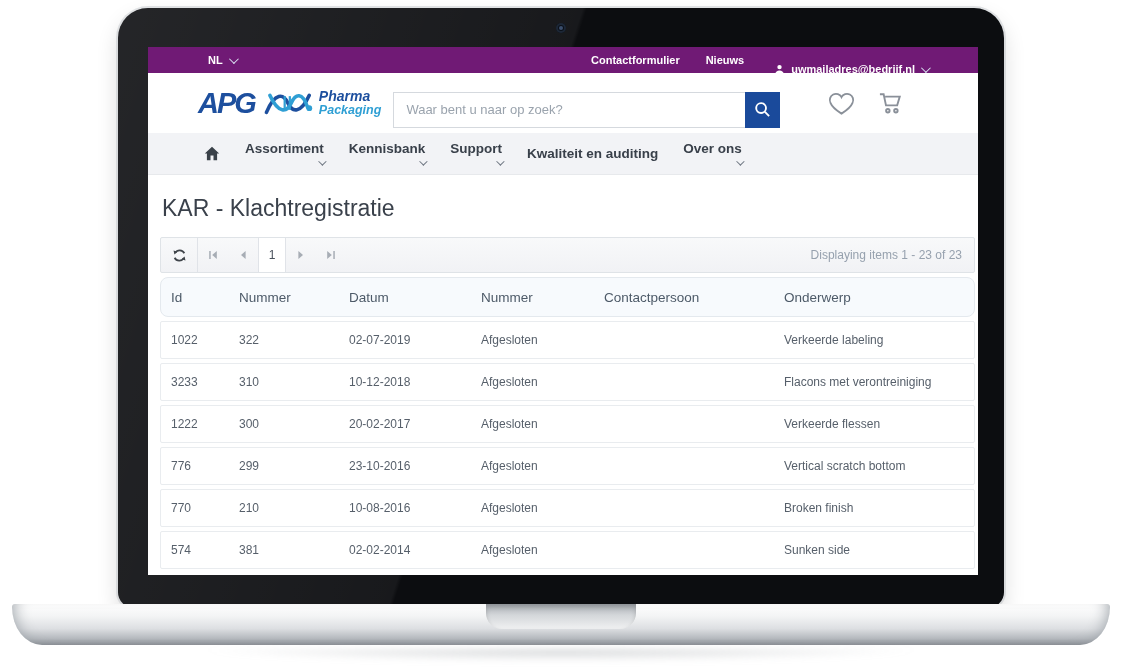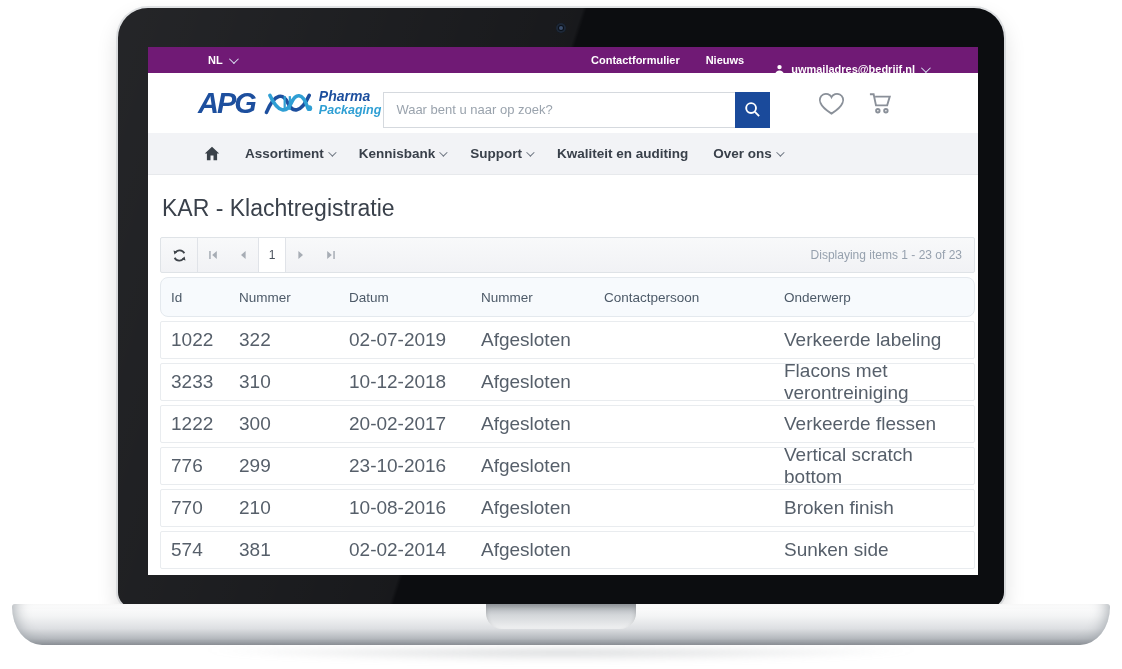--- a/index.html
+++ b/index.html
@@ -43,55 +43,55 @@
           transform:rotate(45deg) translateY(-2px); display:inline-block; }
   .chev.white { color:#d7e0f0; }
   .chev.gray { color:#6d7681; width:6px; height:6px; }
 
   .siteheader { height:60px; display:flex; align-items:center; padding:0 50px 0 50px; background:#fff; }
   .logo { display:flex; align-items:center; gap:6px; cursor:pointer; }
   .logo-apg { font-size:29px; font-weight:bold; font-style:italic; color:#1d4f9e; letter-spacing:-2px; line-height:1; }
   .logo-text { font-style:italic; font-weight:bold; line-height:1.05; }
   .logo-l1 { color:#1d4f9e; font-size:14px; }
   .logo-l2 { color:#2f9fd4; font-size:12.5px; }
-  .search { display:flex; margin-left:2px; height:23px; }
+  .search { display:flex; margin-left:12px; height:23px; }
   .search input { width:352px; height:36px; border:1px solid #d5d9de; border-right:none;
                   padding:0 12px; font-size:13px; color:#333; outline:none;
                   font-family:"Liberation Sans", sans-serif; }
   .search input::placeholder { color:#9aa3ad; }
   .search-btn { width:35px; height:36px; background:#1a4a9b; border:none; display:flex;
                 align-items:center; justify-content:center; cursor:pointer; }
   .hicon { margin-left:48px; cursor:pointer; display:flex; }
   .hicon.cart { margin-left:22px; }
 
   .mainnav { height:42px; background:#f2f3f6; border-bottom:1px solid #e7e9ec; display:flex;
              align-items:center; gap:25px; padding:0 50px 0 56px; font-size:13.5px;
              font-weight:bold; color:#39404a; }
-  .nav-item { display:flex; align-items:center; gap:4px; cursor:pointer; }
+  .nav-item { display:flex; align-items:flex-end; gap:4px; cursor:pointer;flex-direction:column; }
 
   .page { padding:0 3px 0 12px;margin-top:12px; }
   .page-title { font-size:23px; font-weight:500; color:#3a414b; margin:20px 0 15px 2px; line-height:27px; }
 
   .toolbar { height:36px; border:1px solid #dfe3e7; border-radius:2px;
              background:linear-gradient(#f8f9fa,#f1f2f5); display:flex; align-items:center; }
   .tb-btn { width:36px; height:100%; display:flex; align-items:center; justify-content:center; cursor:pointer; }
   .tb-sep { width:1px; height:100%; background:#e0e3e8; }
   .pg-btn { width:30px; height:100%; background:none; border:none; display:flex; align-items:center;
             justify-content:center; cursor:pointer; }
   .page-box { width:28px; height:100%; background:#fff; border-left:1px solid #e0e3e8;
               border-right:1px solid #e0e3e8; display:flex; align-items:center; justify-content:center; }
   .page-box input { width:24px; border:none; text-align:center; font-size:12px; color:#4a525c;
               background:transparent; outline:none; font-family:"Liberation Sans", sans-serif; }
   .pager-status { margin-left:auto; padding-right:12px; font-size:12px; color:#96a1ae; }
 
   .thead { display:flex; align-items:center; height:40px; margin-top:4px; background:#f7fafd;
            border:1px solid #e4e9ee; border-radius:8px; font-size:13.5px; color:#4d5a68;
            padding-left:10px; }
   .trow { display:flex; align-items:center; height:38px; margin-top:4px; background:#fff;
-           border:1px solid #e9ecef; border-radius:2px; font-size:19px; color:#565f6a;
+           border:1px solid #e9ecef; border-radius:2px; font-size:12px; color:#565f6a;
            padding-left:10px; cursor:pointer; }
   .col-id { width:68px; }
   .col-nummer { width:110px; }
   .col-datum { width:132px; }
   .col-status { width:123px; }
   .col-contact { width:180px; }
   .col-onderwerp { flex:1; }
 </style>
 </head>
 <body>

